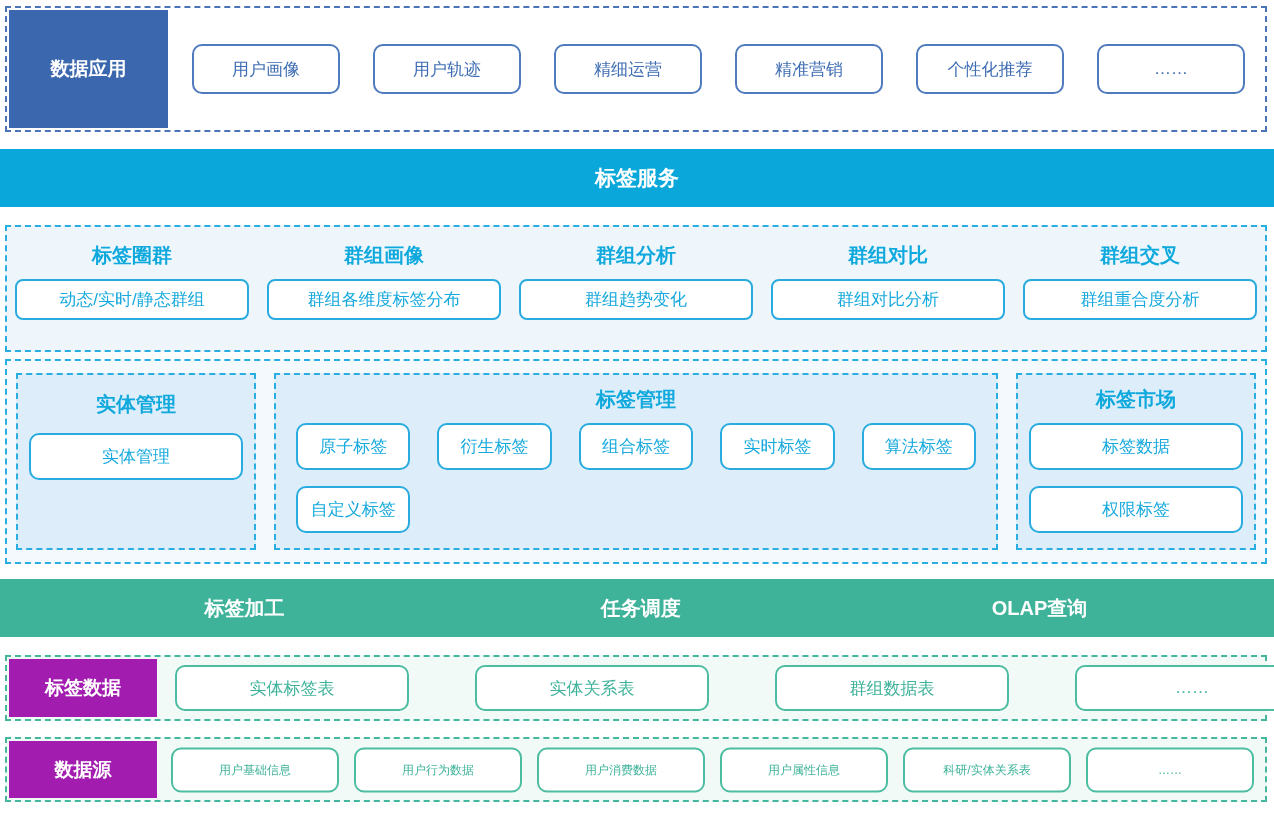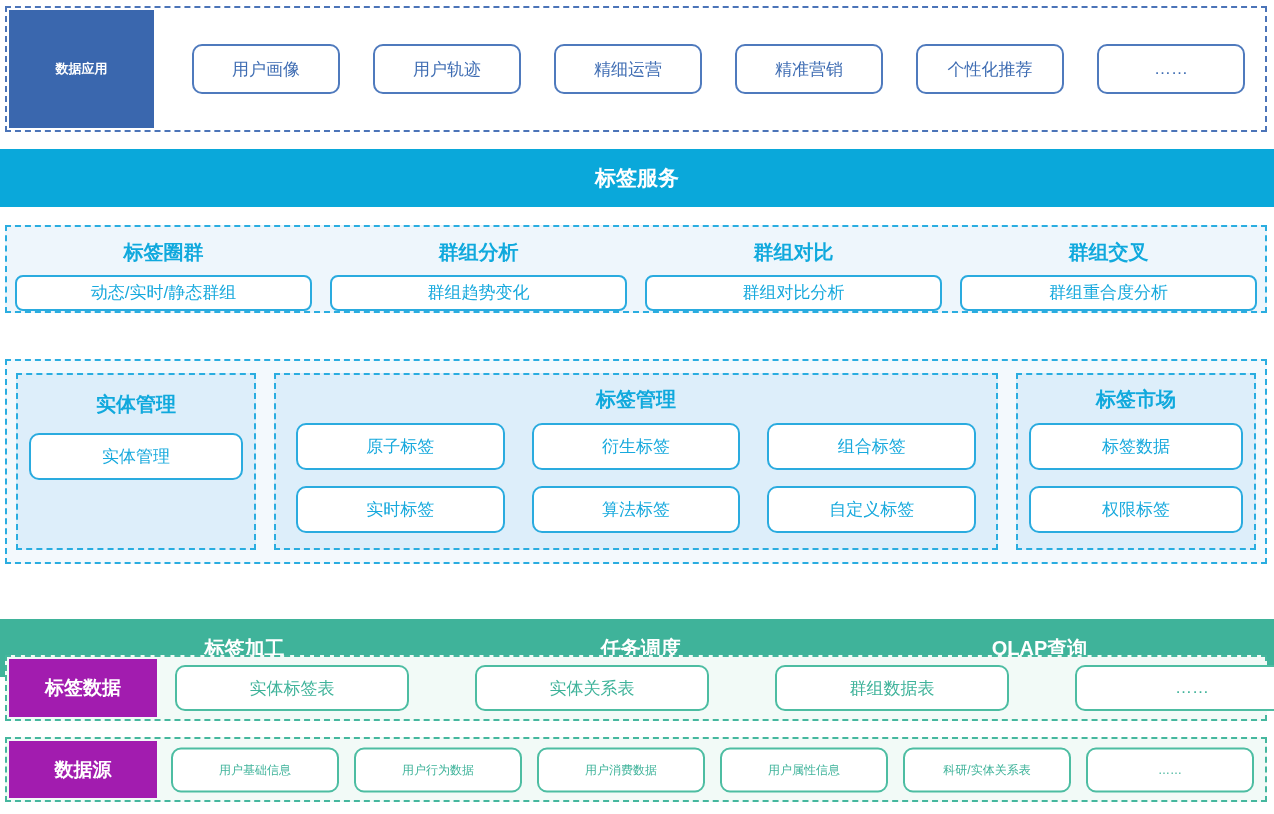--- a/index.html
+++ b/index.html
@@ -12,42 +12,42 @@
     overflow: hidden;
   }
   .flexcenter { display: flex; align-items: center; justify-content: center; }
 
   
   .app-row {
     position: absolute; left: 5px; top: 6px; width: 1262px; height: 126px;
     border: 2px dashed #4b74b8; box-sizing: border-box;
   }
   .app-label {
-    position: absolute; left: 2px; top: 2px; bottom: 2px; width: 145px;
-    background: #3a67ae; color: #ffffff; font-size: 13px; font-weight: bold;
+    position: absolute; left: 2px; top: 2px; bottom: 2px; width: 159px;
+    background: #3a67ae; color: #ffffff; font-size: 19px; font-weight: bold;
   }
   .app-items {
     position: absolute; left: 185px; top: 50%; transform: translateY(-50%);
     display: flex; gap: 33px;
   }
   .pill-blue {
     width: 148px; height: 50px; box-sizing: border-box;
     background: #ffffff; border: 2px solid #4f7abd; border-radius: 10px;
     color: #3f6db3; font-size: 17px;
   }
 
   
   .service-banner {
     position: absolute; left: 0; top: 149px; width: 1274px; height: 58px;
     background: #0aa8da; color: #ffffff; font-size: 21px; font-weight: bold;
   }
 
   
   .group-section {
-    position: absolute; left: 5px; top: 225px; width: 1262px; height: 88px;
+    position: absolute; left: 5px; top: 225px; width: 1262px; height: 127px;
     border: 2px dashed #2aade0; background: #eef6fc; box-sizing: border-box;
     display: flex; gap: 18px; padding: 10px 8px 0 8px;
   }
   .group-col { flex: 1; display: flex; flex-direction: column; align-items: center; }
   .group-title { height: 36px; color: #10a9dd; font-size: 20px; font-weight: bold; }
   .group-box {
     margin-top: 6px; width: 100%; height: 41px; box-sizing: border-box;
     background: #ffffff; border: 2px solid #2aabdf; border-radius: 8px;
     color: #17a9dd; font-size: 17px;
   }
@@ -66,28 +66,27 @@
   .panel-wide { flex: 1; }
   .panel-title { height: 38px; color: #10a9dd; font-size: 20px; font-weight: bold; }
   .pill-cyan {
     height: 47px; box-sizing: border-box; width: 100%;
     background: #ffffff; border: 2px solid #2aabdf; border-radius: 10px;
     color: #17a9dd; font-size: 17px;
   }
   .stack { width: 100%; display: flex; flex-direction: column; gap: 16px; margin-top: 10px; }
   .tag-grid {
     width: 100%; box-sizing: border-box; padding: 0 9px;
-    display: grid; grid-template-columns: repeat(3, 1fr); gap: 16px 27px; margin-top: 10px;
+    display: grid; grid-template-columns: repeat(5, 1fr); gap: 16px 27px; margin-top: 10px;
   }
 
   
   .process-banner {
     position: absolute; left: 0; top: 579px; width: 1274px; height: 58px;
     background: #3fb39a;
-    margin-top: 40px;
   }
   .process-label {
     position: absolute; top: 50%; transform: translate(-50%, -50%);
     color: #ffffff; font-size: 20px; font-weight: bold; white-space: nowrap;
   }
   .pl-0 { left: 19.2%; }
   .pl-1 { left: 50.3%; }
   .pl-2 { left: 81.6%; }
 
   
@@ -130,20 +129,24 @@
       <div class="pill-blue flexcenter">……</div>
     </div>
   </div>
 
   <div class="service-banner flexcenter">标签服务</div>
 
   <div class="group-section">
     <div class="group-col">
       <div class="group-title flexcenter">标签圈群</div>
       <div class="group-box flexcenter">动态/实时/静态群组</div>
+    </div>
+    <div class="group-col">
+      <div class="group-title flexcenter">群组画像</div>
+      <div class="group-box flexcenter">群组各维度标签分布</div>
     </div>
     <div class="group-col">
       <div class="group-title flexcenter">群组分析</div>
       <div class="group-box flexcenter">群组趋势变化</div>
     </div>
     <div class="group-col">
       <div class="group-title flexcenter">群组对比</div>
       <div class="group-box flexcenter">群组对比分析</div>
     </div>
     <div class="group-col">

